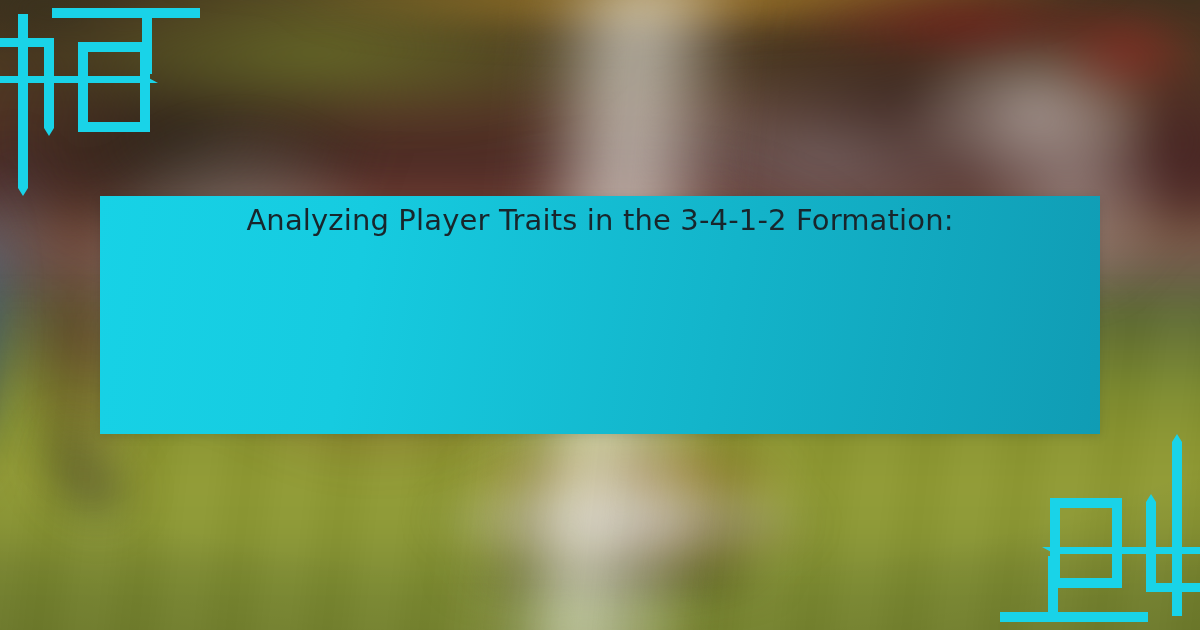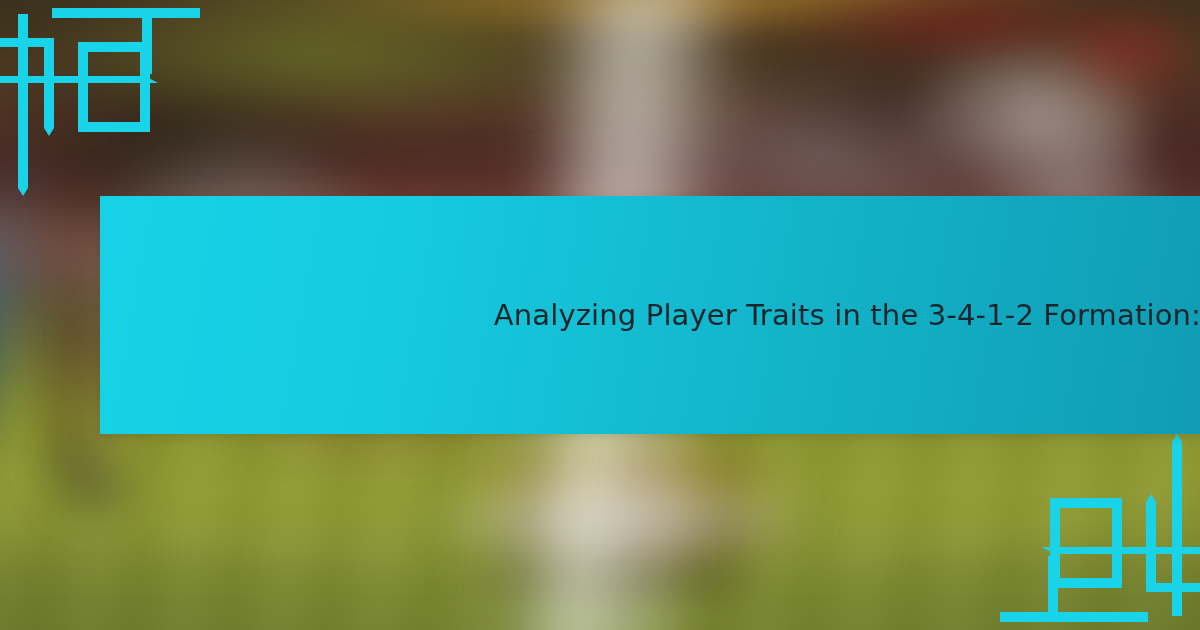--- a/index.html
+++ b/index.html
@@ -149,26 +149,26 @@
     pointer-events: none;
   }
   .corner-tl { left: 0;  top: 0; }
   .corner-br { right: 0; bottom: 0; }
 
   
   .banner {
     position: absolute;
     left: 100px;
     top: 196px;
-    width: 1101px;
+    width: 1000px;
     height: 238px;
     background: linear-gradient(100deg, #17d2e6 0%, #16cbe0 26%, #13b4ca 62%, #109cb4 100%);
     display: flex;
-    flex-direction: column;
-    align-items: flex-end;
+    flex-direction: row;
+    align-items: flex-start;
     justify-content: center;
     box-shadow: 0 2px 10px rgba(0,0,0,0.12);
   }
   .banner-title {
     color: #18262c;
     font-size: 29px;
     font-weight: 400;
     line-height: 48px;
     letter-spacing: 0.15px;
     text-align: center;

